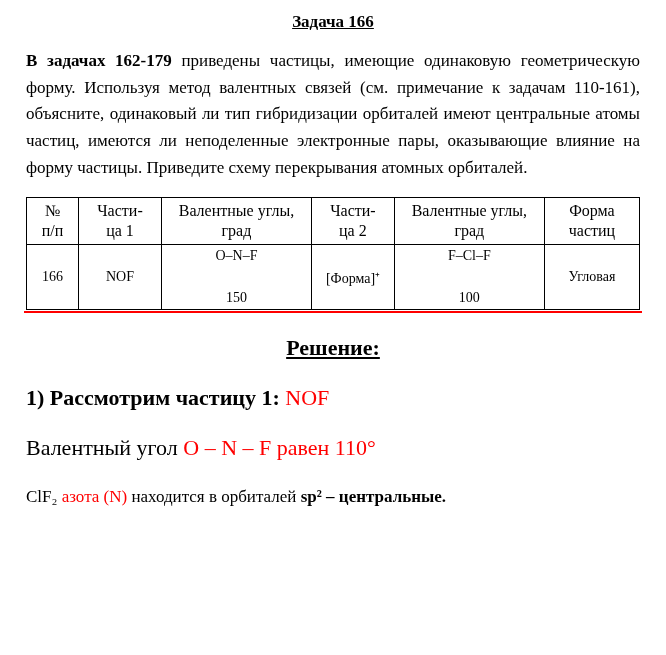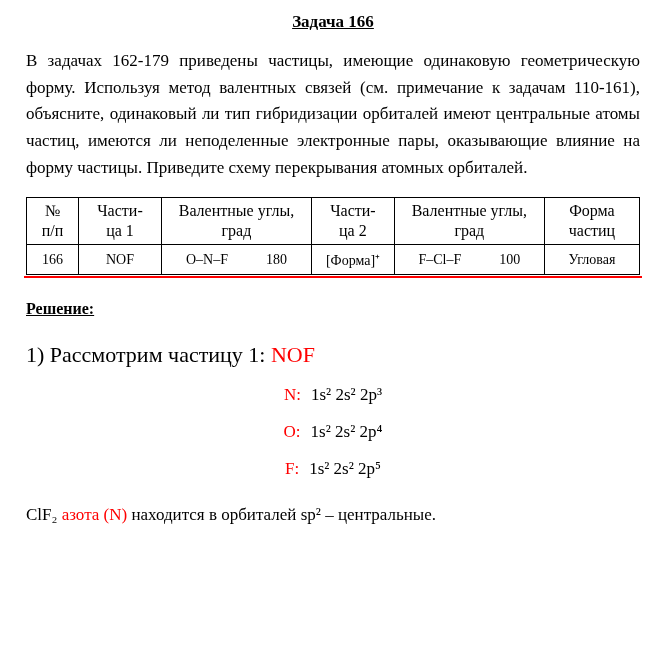--- a/index.html
+++ b/index.html
@@ -49,38 +49,40 @@
     white-space: pre-line;
     line-height: 1.25;
   }
   table.problem td {
     font-size: 14px;
     height: 30px;
   }
   .angle-cell {
     display: flex;
     justify-content: center;
-    gap: 38px;
+    gap: 26px;
+    flex-direction: column;
   }
   .red-rule {
     height: 0;
     border-top: 2px solid #ff0000;
     margin: 1px -2px 0 -2px;
   }
   .solution-heading {
+    text-align: center;
     font-weight: bold;
-    font-size: 16px;
+    font-size: 22px;
     margin: 22px 0 0 0;
   }
   .solution-heading span { text-decoration: underline; }
   .line {
     font-size: 22px;
     margin: 24px 0 0 0;
   }
-  .bold { font-weight: normal; margin-top: 34px; }
+  .bold { font-weight: bold; margin-top: 34px; }
   .red { color: #ff0000; }
   .formulas {
     margin-top: 6px;
   }
   .formula-line {
     text-align: center;
     font-size: 17px;
     margin: 17px 0;
   }
   .formula-line .el {
@@ -128,21 +130,21 @@
 частиц</th>
       </tr>
     </thead>
     <tbody>
       <tr>
         <td>166</td>
         <td>NOF</td>
         <td>
           <div class="angle-cell">
             <span>O–N–F</span>
-            <span>180</span>
+            <span>150</span>
           </div>
         </td>
         <td>[Форма]⁺</td>
         <td>
           <div class="angle-cell">
             <span>F–Cl–F</span>
             <span>100</span>
           </div>
         </td>
         <td>Угловая</td>
@@ -151,29 +153,19 @@
   </table>
 
   <div class="red-rule"></div>
 
   <div class="solution-heading">
     <span>Решение:</span>
   </div>
 
   <div class="line"><span class="bold">1) Рассмотрим частицу 1: </span><span class="red">NOF</span></div>
 
+  <div class="line"><span>Валентный угол </span><span class="red">O – N – F равен 110°</span></div>
 
 
-  <div class="formulas">
-    <div class="formula-line">
-      <span class="el">N:</span><span>1s² 2s² 2p³</span>
-    </div>
-    <div class="formula-line">
-      <span class="el">O:</span><span>1s² 2s² 2p⁴</span>
-    </div>
-    <div class="formula-line">
-      <span class="el">F:</span><span>1s² 2s² 2p⁵</span>
-    </div>
-  </div>
 
   <div class="conclusion"><span>ClF₂ </span><span class="red">азота (N)</span><span> находится в орбиталей </span><span class="bold">sp² – центральные.</span></div>
 
 </div>
 
 </body></html>

